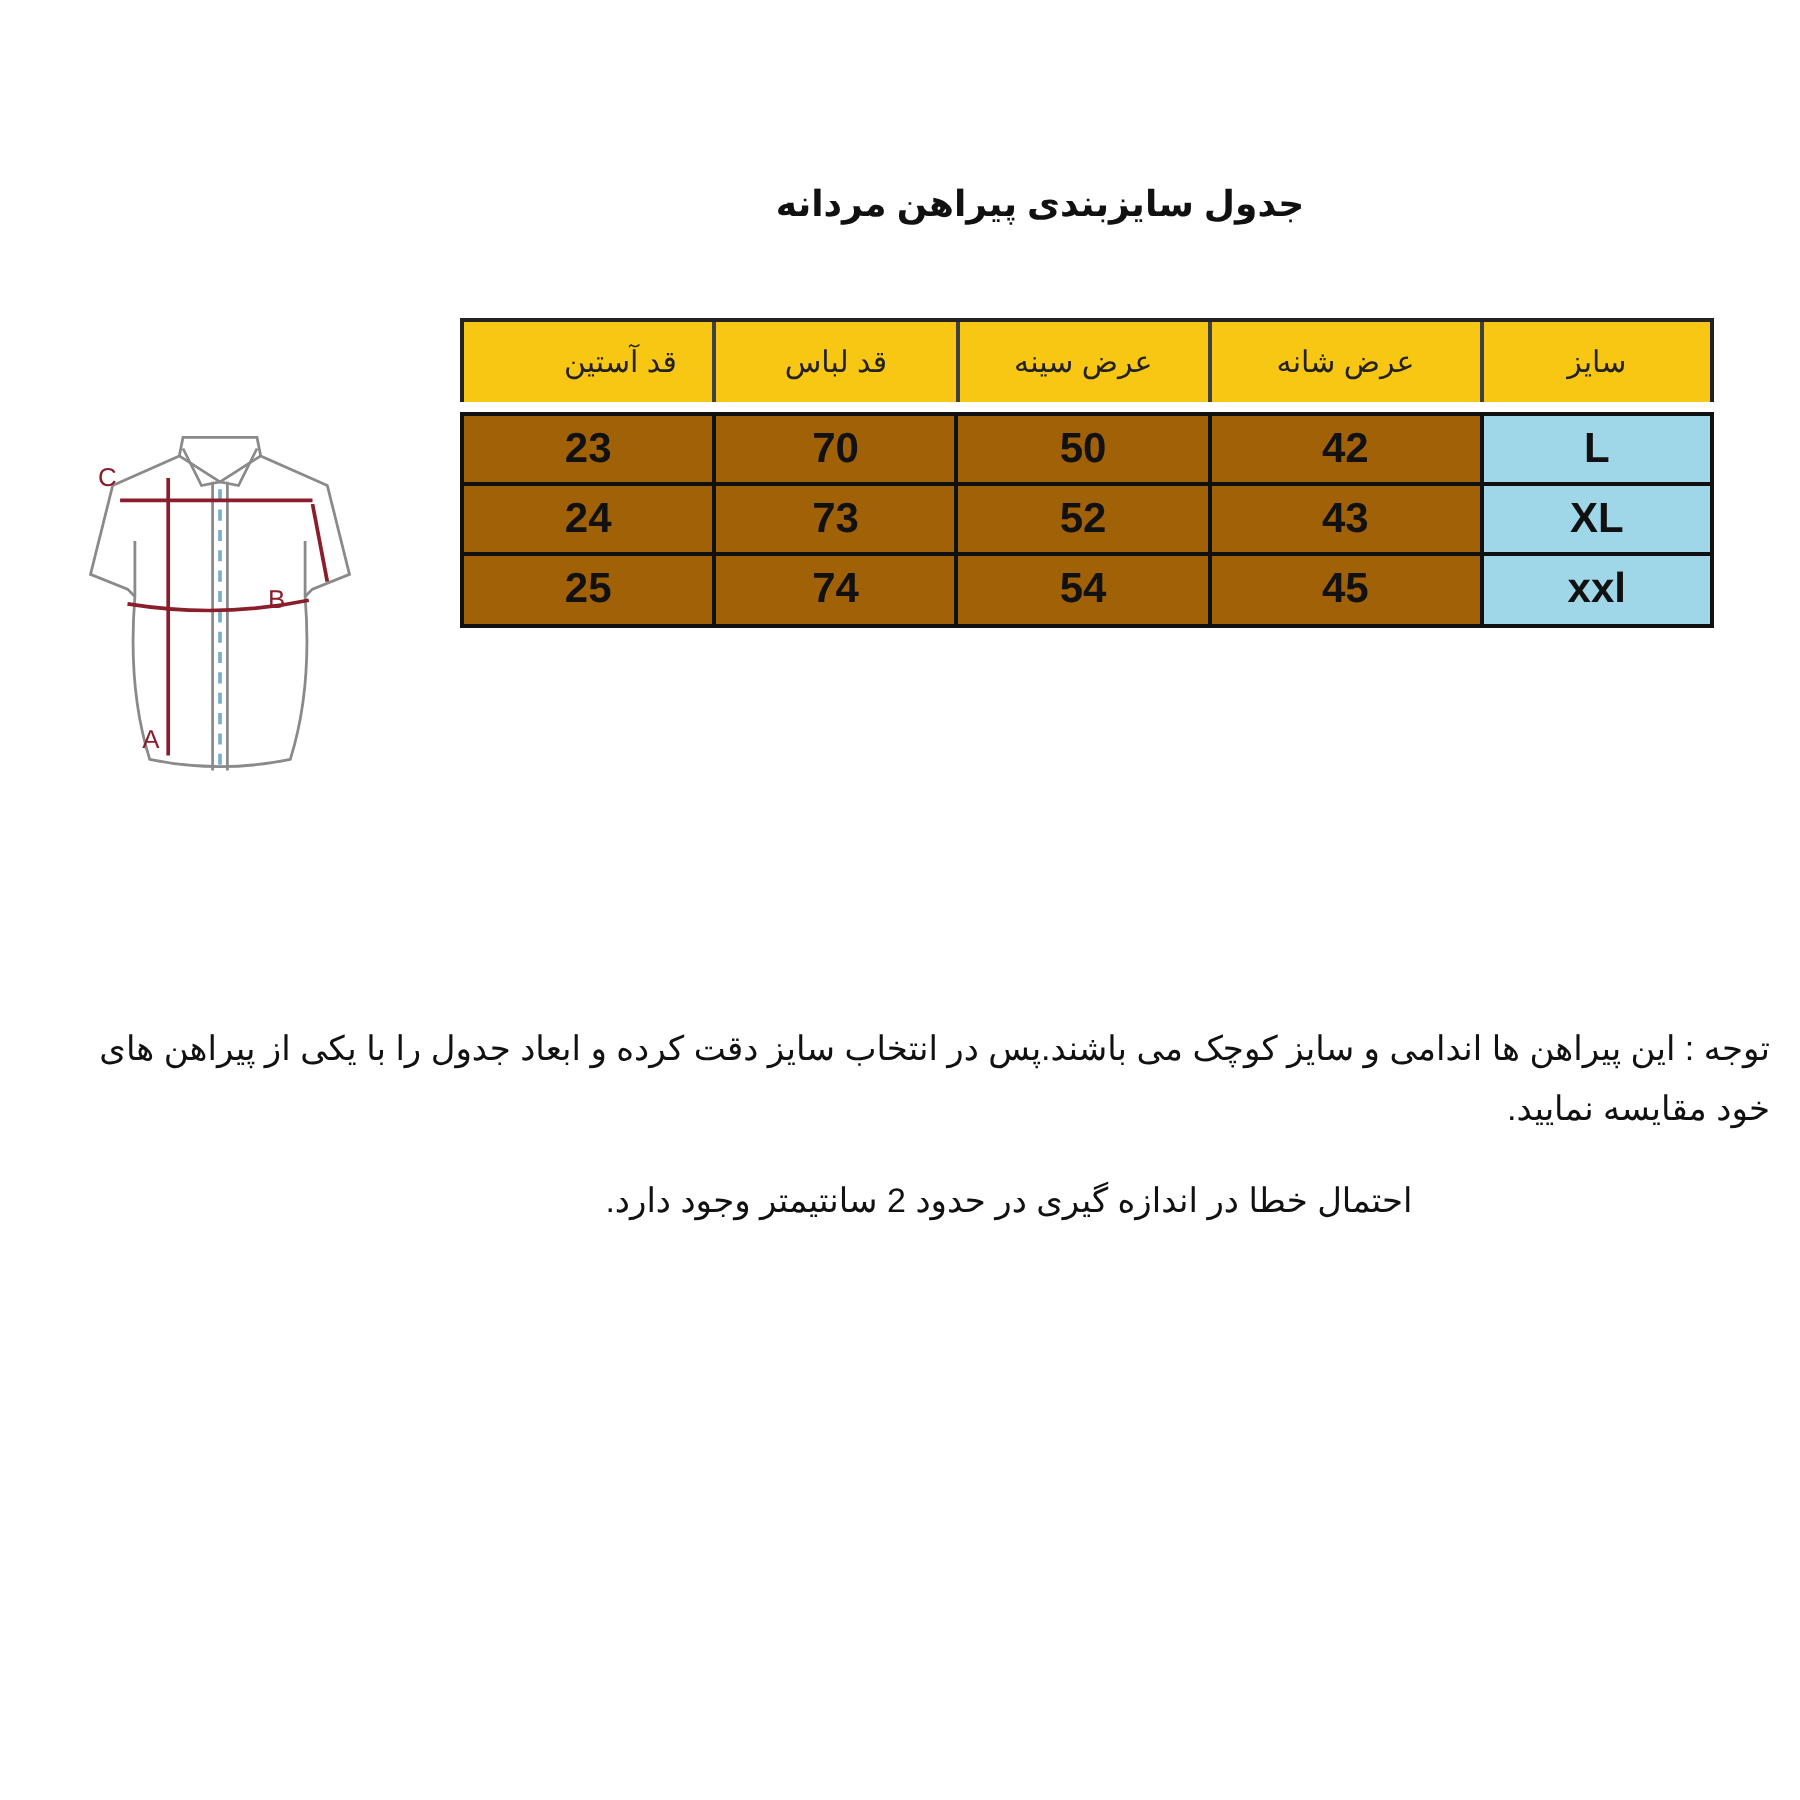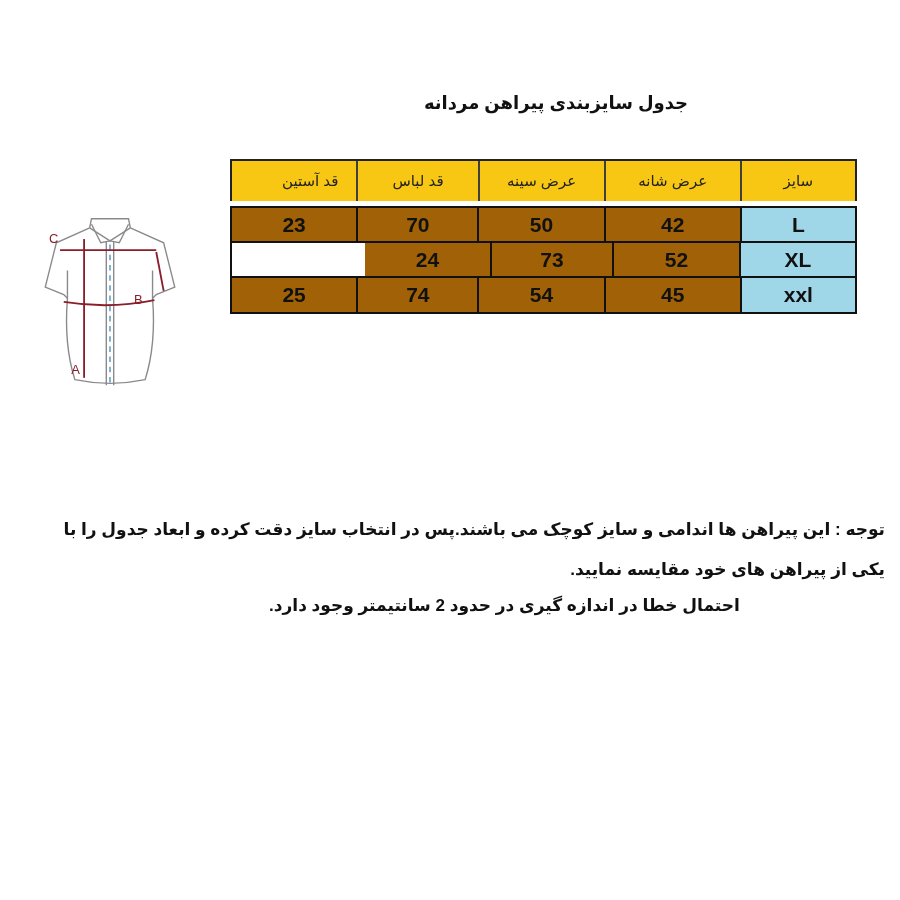--- a/index.html
+++ b/index.html
@@ -1,30 +1,30 @@
 <!DOCTYPE html>
 <html><head>
 <meta charset="utf-8">
 <style>
   html, body { margin:0; padding:0; background:#ffffff; }
   body { width:900px; height:900px; position:relative; overflow:hidden; font-family:"Liberation Sans", "DejaVu Sans", sans-serif; color:#111; }
-  .title { position:absolute; top:92px; left:380px; width:280px; text-align:center; direction:rtl; font-weight:bold; font-size:18px;margin-left:36px; }
+  .title { position:absolute; top:92px; left:380px; width:280px; text-align:center; direction:rtl; font-weight:bold; font-size:18px; }
   .tbl { position:absolute; left:230px; top:159px; width:627px; }
   .hdr { display:flex; flex-direction:row-reverse; height:42px; border:2px solid #222; border-bottom:none; background:#F8C714; box-sizing:border-box; }
   .hdr .c { border-left:2px solid #404040; display:flex; align-items:center; justify-content:center; direction:rtl; font-size:15px; color:#222; box-sizing:border-box; }
   .hdr .c:last-child { border-left:none;padding-left:32px; }
   .body { margin-top:5px; border:2px solid #111; box-sizing:border-box; }
   .row { display:flex; flex-direction:row-reverse; height:35px; border-bottom:2px solid #111; box-sizing:border-box; }
   .row:last-child { border-bottom:none; height:34px; }
   .row .c { border-left:2px solid #111; display:flex; align-items:center; justify-content:center; font-weight:bold; font-size:21px; box-sizing:border-box; background:#a16207; }
   .row .c:last-child { border-left:none; }
   .row .c.size { background:#9FD6E8; }
   .w1 { width:125px; } .w2 { width:122px; } .w3 { width:127px; } .w4 { width:137px; } .w5 { width:116px; }
   .shirt { position:absolute; left:35px; top:215px; width:150px; height:185px; }
-  .note { position:absolute; direction:rtl; font-weight:bold; font-size:17px; text-align:right; line-height:40px; }
+  .note { position:absolute; direction:rtl; font-weight:normal; font-size:17px; text-align:right; line-height:30px; }
   .n1 { top:510px; left:40px; width:845px; }
   .n2 { top:586px; left:262px; width:485px; text-align:center; }
 </style>
 </head>
 <body>
 
 <div class="title">جدول سایزبندی پیراهن مردانه</div>
 
 <div class="tbl">
   <div class="hdr">
@@ -37,20 +37,21 @@
   <div class="body">
     <div class="row">
       <div class="c w5 size">L</div>
       <div class="c w4">42</div>
       <div class="c w3">50</div>
       <div class="c w2">70</div>
       <div class="c w1">23</div>
     </div>
     <div class="row">
       <div class="c w5 size">XL</div>
+      <div class="c w4">43</div>
       <div class="c w3">52</div>
       <div class="c w2">73</div>
       <div class="c w1">24</div>
     </div>
     <div class="row">
       <div class="c w5 size">xxl</div>
       <div class="c w4">45</div>
       <div class="c w3">54</div>
       <div class="c w2">74</div>
       <div class="c w1">25</div>

